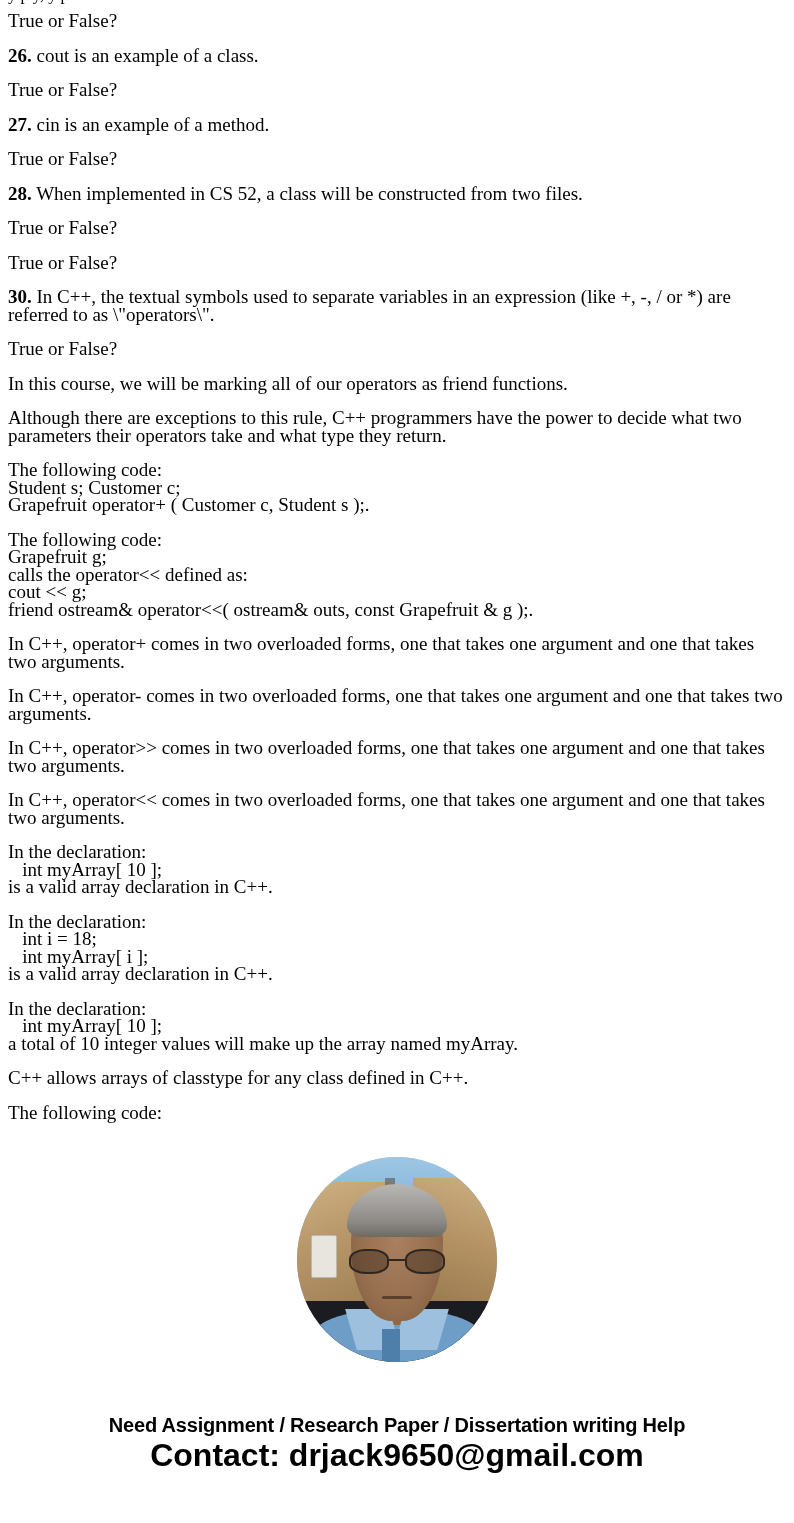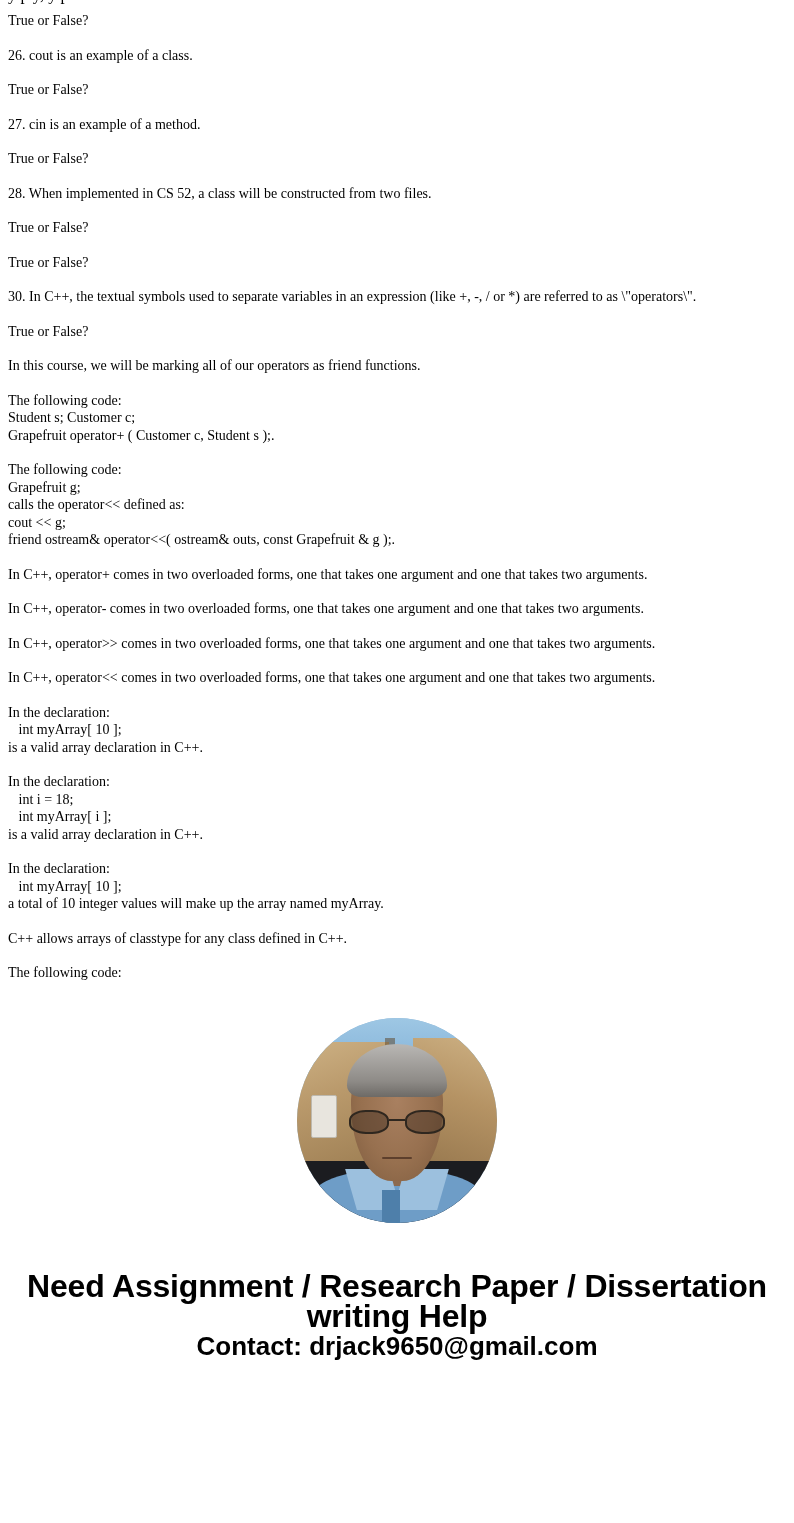--- a/index.html
+++ b/index.html
@@ -39,34 +39,34 @@
     left: 0;
     top: -14px;
     font-size: 16.5px;
     line-height: 17px;
     white-space: nowrap;
   }
 
   p.para {
     margin: 0 0 0 0;
     padding: 0;
-    font-size: 14px;
+    font-size: 19px;
     line-height: 17.5px;
     text-align: left;
   }
 
   .blk {
     margin: 0 0 17px 0;
   }
   .blk:last-child {
     margin-bottom: 0;
   }
 
   .qnum {
-    font-weight: normal;
+    font-weight: bold;
   }
   .bold {
     font-weight: bold;
   }
 
   .code-line {
     white-space: pre-wrap;
   }
 
   
@@ -226,26 +226,26 @@
 
   
   .ad {
     margin-top: 48px;
     text-align: center;
     font-family: "Liberation Sans", "DejaVu Sans", sans-serif;
     font-weight: bold;
     color: #000000;
   }
   .ad-line1 {
-    font-size: 32px;
+    font-size: 20px;
     line-height: 30px;
     letter-spacing: -0.2px;
   }
   .ad-line2 {
-    font-size: 26px;
+    font-size: 32px;
     line-height: 30px;
     margin-top: 0;
   }
 </style>
 </head>
 <body>
 
 <div class="page">
 
   <div class="doc">
@@ -278,20 +278,23 @@
           <p class="para">True or False?</p>
         </div>
         <div class="blk">
           <p class="para"><span class="qnum">30.</span> <span>In C++, the textual symbols used to separate variables in an expression (like +, -, / or *) are referred to as \"operators\".</span></p>
         </div>
         <div class="blk">
           <p class="para">True or False?</p>
         </div>
         <div class="blk">
           <p class="para">In this course, we will be marking all of our operators as friend functions.</p>
+        </div>
+        <div class="blk">
+          <p class="para">Although there are exceptions to this rule, C++ programmers have the power to decide what two parameters their operators take and what type they return.</p>
         </div>
         <div class="blk">
           <p class="para code-line">The following code:</p>
           <p class="para code-line">Student s; Customer c;</p>
           <p class="para code-line">Grapefruit operator+ ( Customer c, Student s );.</p>
         </div>
         <div class="blk">
           <p class="para code-line">The following code:</p>
           <p class="para code-line">Grapefruit g;</p>
           <p class="para code-line">calls the operator&lt;&lt; defined as:</p>

